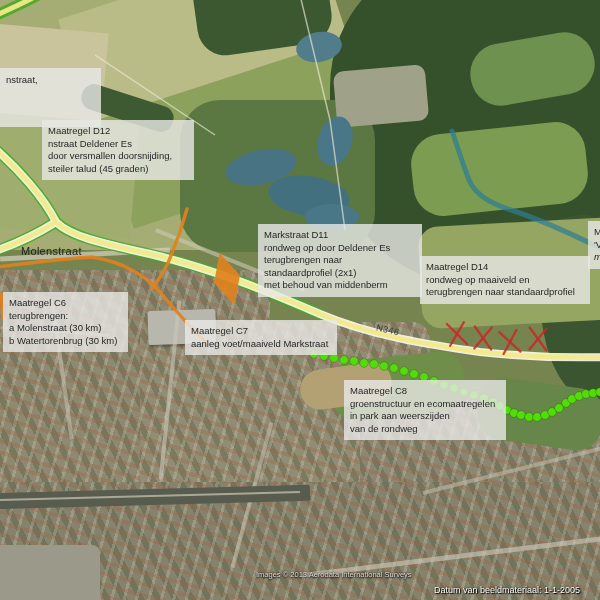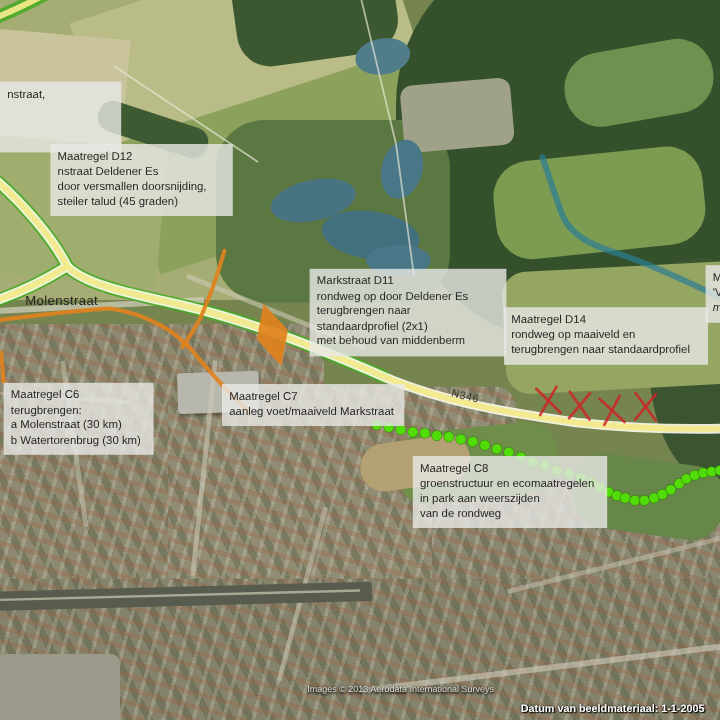--- a/index.html
+++ b/index.html
@@ -26,21 +26,21 @@
   .x-mark{stroke:var(--removed-x-red);stroke-width:2.3;opacity:.85;stroke-linecap:round;}
   .track{fill:none;stroke:rgba(235,233,218,.65);stroke-width:1.5;}
   
   .mlabel{position:absolute;background:var(--label-bg);color:var(--label-text);
           font-size:9.5px;line-height:12.6px;padding:5px 6px;white-space:nowrap;}
   .mlabel.italic-last div:last-child{font-style:italic;}
   .maptext{position:absolute;color:#232323;white-space:nowrap;}
   #molenstraat-label{font-size:11px;letter-spacing:.3px;}
   #n346-label{font-size:9px;transform:rotate(13deg);letter-spacing:.5px;color:#3c3c34;}
   #attribution{font-size:7.5px;color:rgba(242,242,238,.88);text-shadow:0 0 2px #000,0 1px 2px #000;}
-  #footer-date{font-size:9px;font-weight:bold;color:#fff;
+  #footer-date{font-size:9px;font-weight:normal;color:#fff;
                text-shadow:0 0 2px #000,1px 1px 1px #000;}
 </style>
 </head>
 <body>
 
 <div id="stage">
 
   <div class="bg" style="left:-30px;top:-20px;width:290px;height:270px;background:#a6ad74;"></div>
   <div class="bg" style="left:70px;top:-25px;width:270px;height:120px;background:#b9bc86;transform:rotate(-18deg);"></div>
   <div class="bg" style="left:110px;top:78px;width:250px;height:115px;background:#8ca25c;transform:rotate(-18deg);"></div>
@@ -170,21 +170,21 @@
 
   <div class="mlabel" style="left:42px;top:120px;width:140px;">
       <div>Maatregel D12</div>
       <div>nstraat Deldener Es</div>
       <div>door versmallen doorsnijding,</div>
       <div>steiler talud (45 graden)</div>
     </div>
 
   <div class="maptext" id="molenstraat-label" style="left:21px;top:245px;">Molenstraat</div>
 
-  <div class="mlabel" style="left:3px;top:292px;width:113px;margin-top:27px;">
+  <div class="mlabel" style="left:3px;top:292px;width:113px;">
       <div>Maatregel C6</div>
       <div>terugbrengen:</div>
       <div>a Molenstraat (30 km)</div>
       <div>b Watertorenbrug (30 km)</div>
     </div>
 
   <div class="mlabel" style="left:258px;top:224px;width:152px;">
       <div>Markstraat D11</div>
       <div>rondweg op door Deldener Es</div>
       <div>terugbrengen naar</div>

